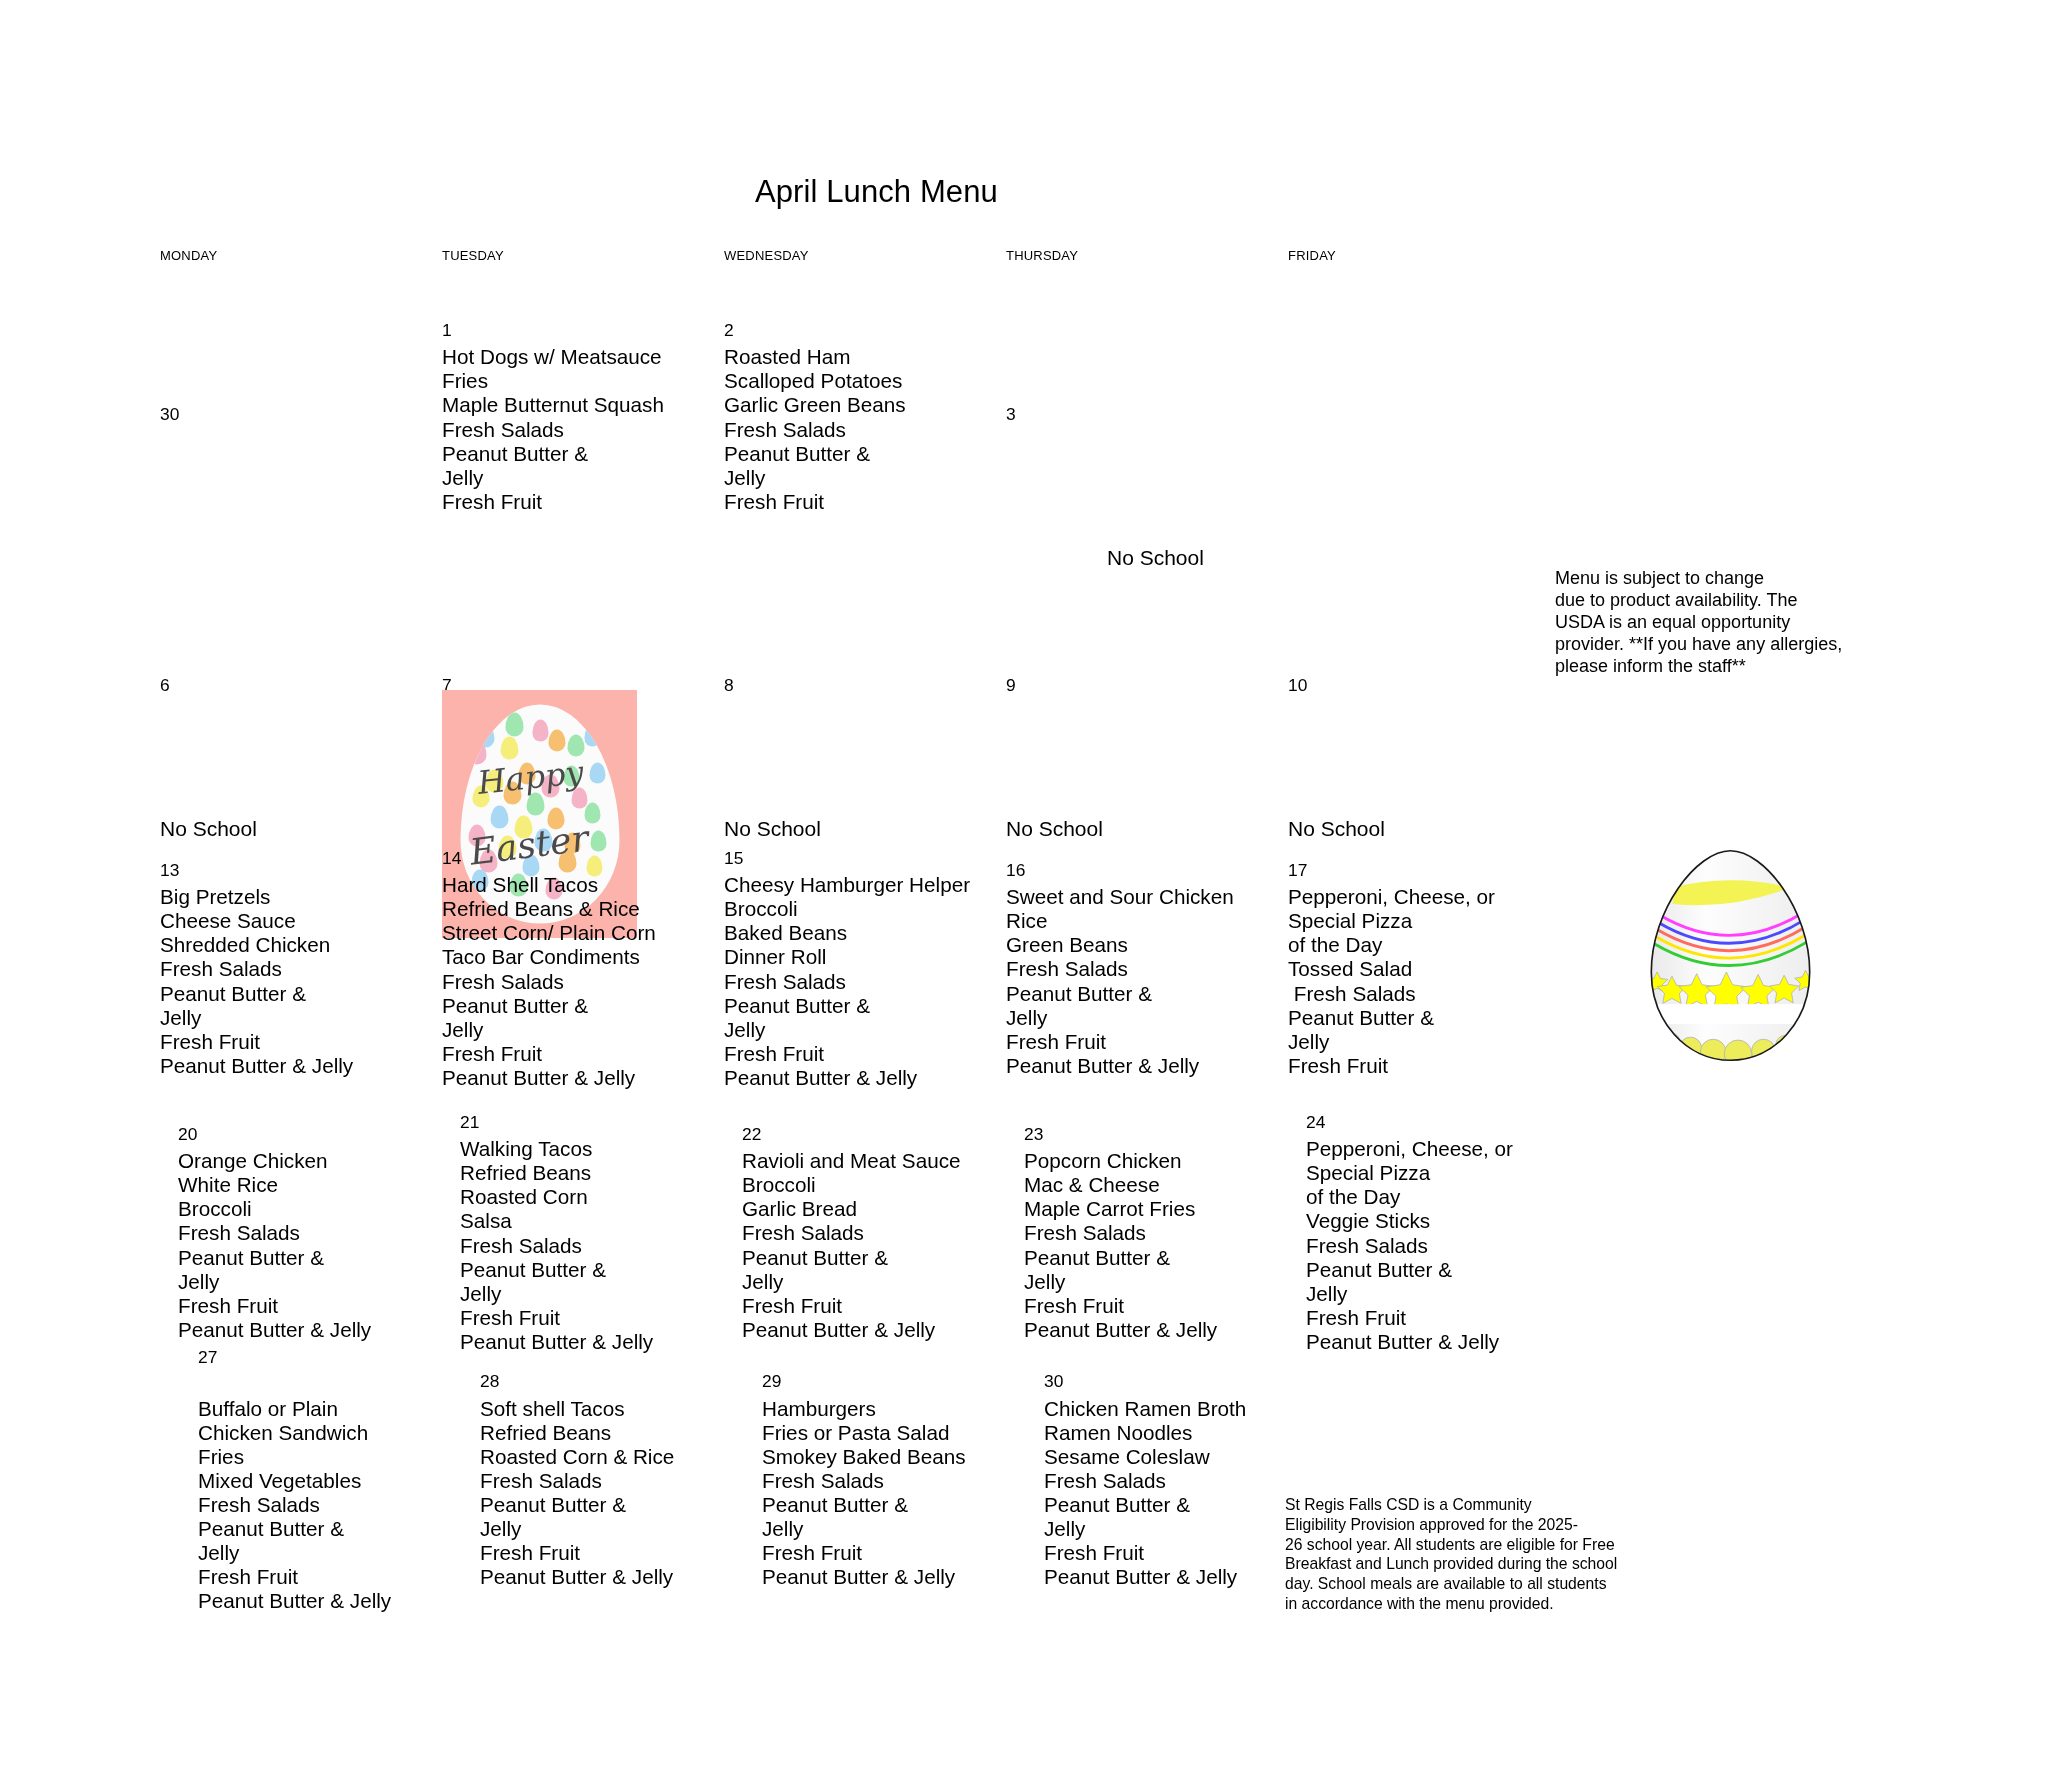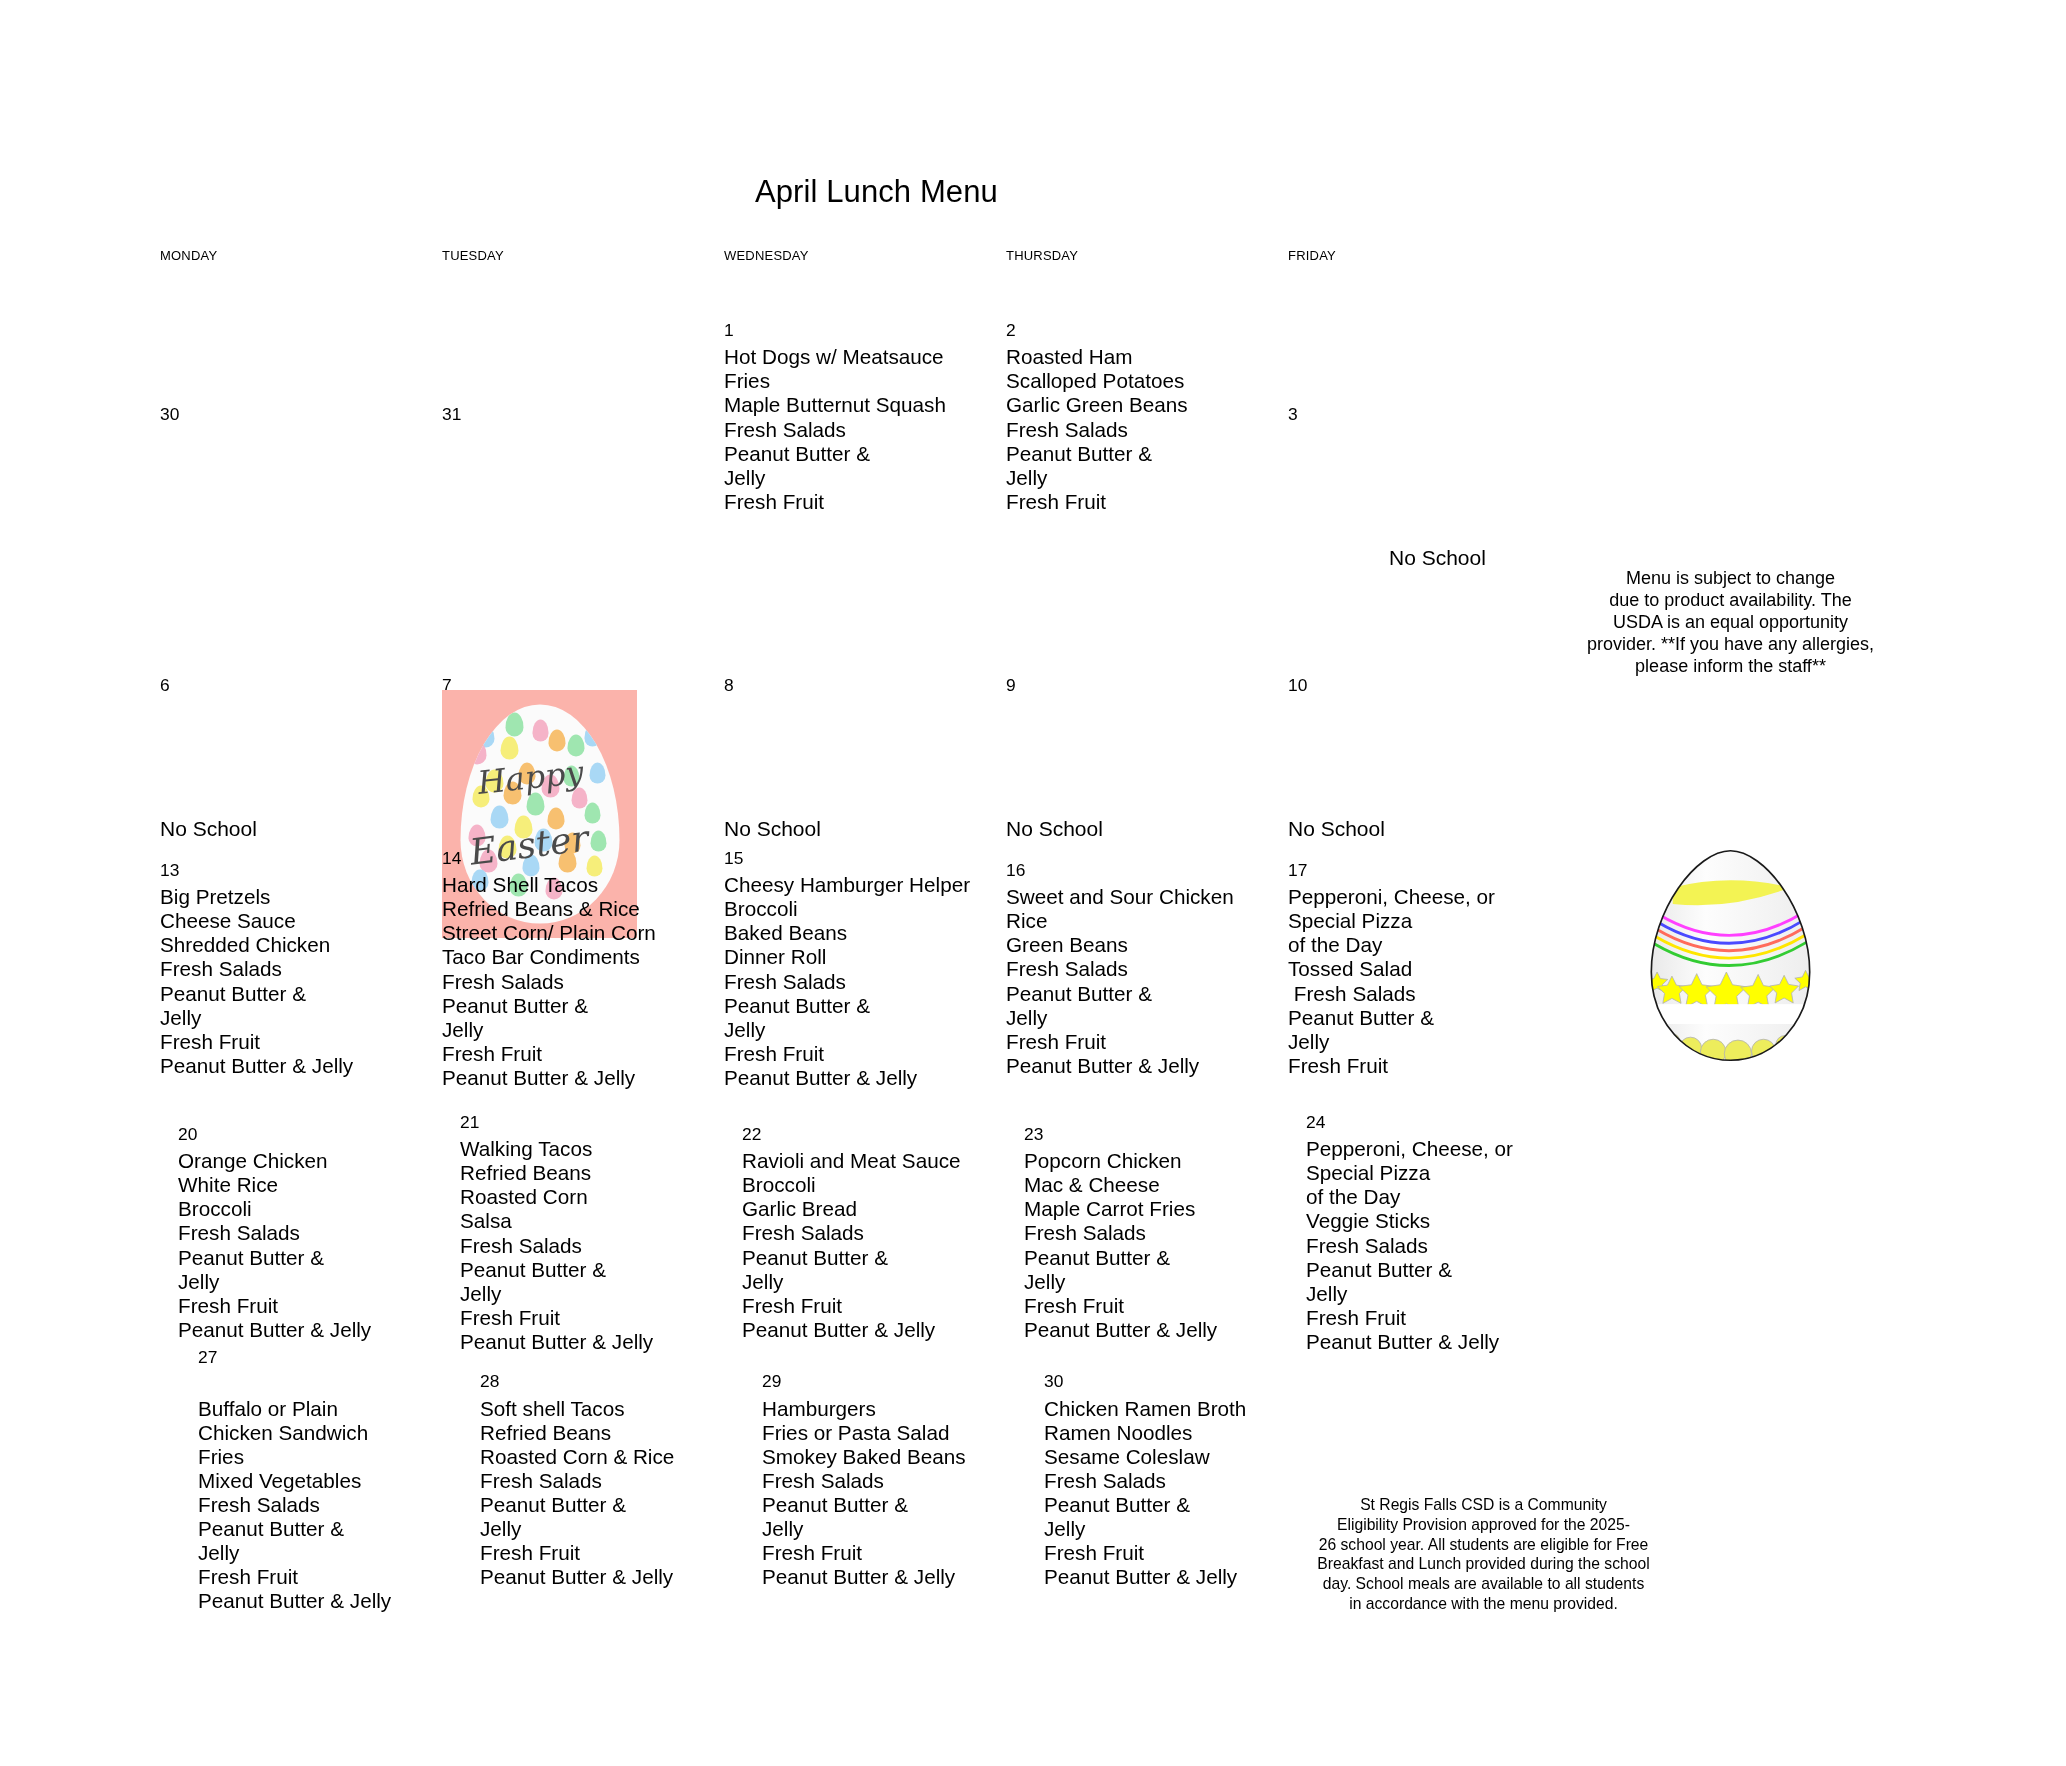--- a/index.html
+++ b/index.html
@@ -145,21 +145,20 @@
     top: 848px;
     width: 165px;
     height: 215px;
   }
 
   
   .note {
     position: absolute;
     font-size: 18px;
     line-height: 1.22;
-    text-align: center;
   }
   .note-change {
     left: 1555px;
     top: 568px;
     width: 351px;
   }
   .note-cep {
     left: 1285px;
     top: 1495px;
     width: 397px;
@@ -178,23 +177,20 @@
     <div class="dow">MONDAY</div>
     <div class="dow">TUESDAY</div>
     <div class="dow">WEDNESDAY</div>
     <div class="dow">THURSDAY</div>
     <div class="dow">FRIDAY</div>
   </div>
   <div id="weeks-root">
       <div class="week week-1">
         <div class="day">
           <div class="daynum">30</div>
-        </div>
-        <div class="day">
-          <div class="daynum">31</div>
         </div>
         <div class="day">
           <div class="daynum">1</div>
           <div class="items">
             <div class="line">Hot Dogs w/ Meatsauce</div>
             <div class="line">Fries</div>
             <div class="line">Maple Butternut Squash</div>
             <div class="line">Fresh Salads</div>
             <div class="line">Peanut Butter &amp;</div>
             <div class="line">Jelly</div>

